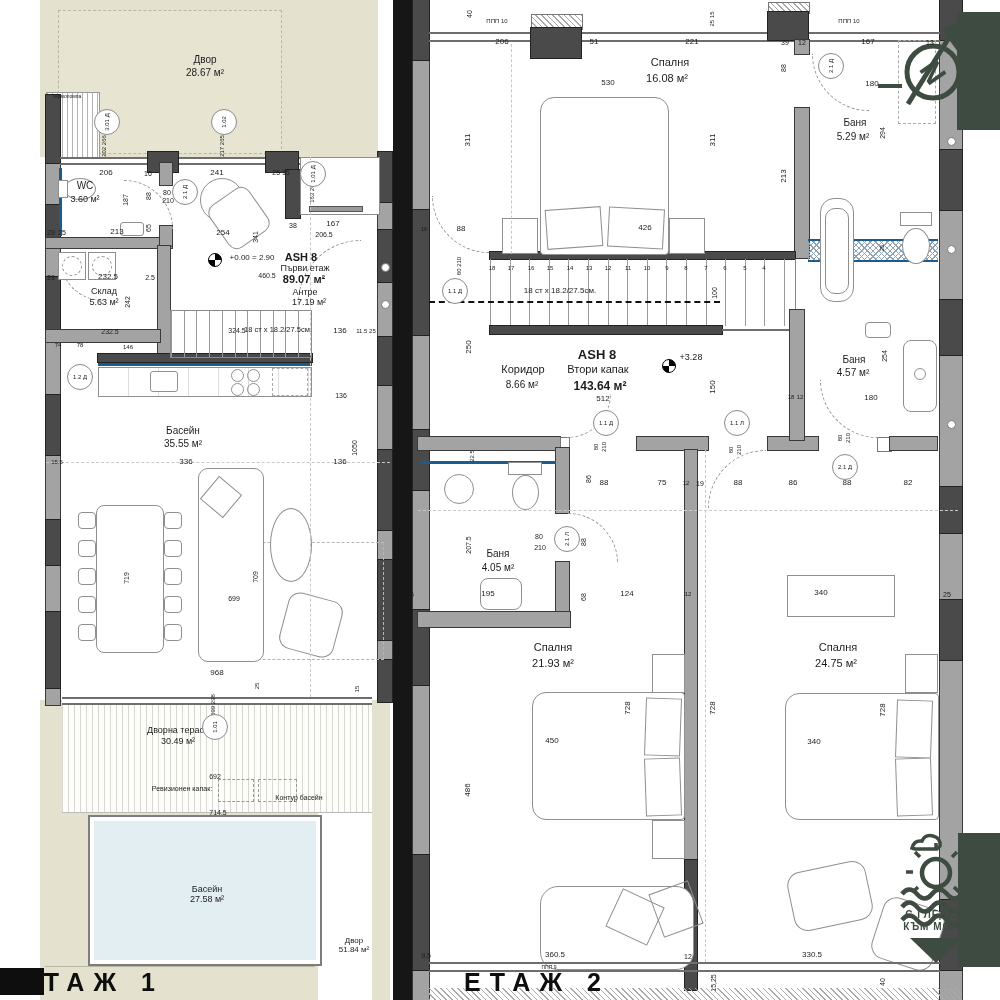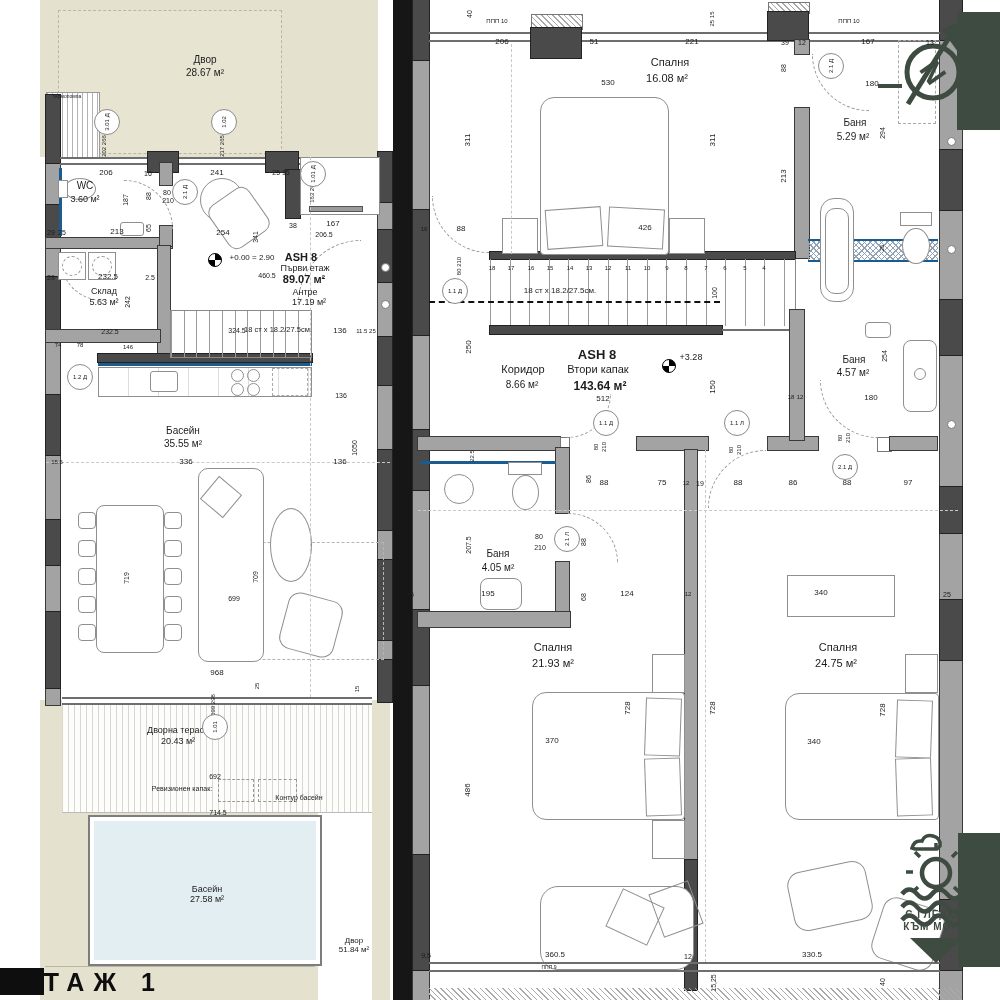--- a/index.html
+++ b/index.html
@@ -235,20 +235,21 @@
   <div class="furn" style="left:876px;top:902px;width:62px;height:62px;border-radius:14px;transform:rotate(18deg);"></div>
 
   <div class="thinline" style="left:429px;top:962px;width:511px;height:1.5px;"></div>
   <div class="thinline" style="left:429px;top:970px;width:511px;height:1.5px;"></div>
   <div class="hatchd" style="left:429px;top:988px;width:533px;height:12px;"></div>
 
   <div class="cline-h" style="left:418px;top:510px;width:540px;"></div>
   <div class="cline-v" style="left:705px;top:450px;height:512px;"></div>
   <div class="cline-v" style="left:511px;top:44px;height:210px;"></div>
   <div class="level" style="left:662px;top:359px;"></div>
+  <div class="title" style="left:464px;top:968px;">ЕТАЖ 2</div>
 
   <div class="abs green" style="left:957px;top:12px;width:43px;height:118px;"></div>
   <svg width="140" height="140" style="left:865px;top:5px;" viewBox="0 0 140 140">
     <circle cx="68" cy="67" r="26" fill="none" stroke="#3e4b41" stroke-width="5"></circle>
     <line x1="43" y1="99" x2="85" y2="31" stroke="#3e4b41" stroke-width="5"></line>
     <polygon points="77,25 101,13 93,47" fill="#3e4b41"></polygon>
     <line x1="13" y1="81" x2="37" y2="81" stroke="#3e4b41" stroke-width="4"></line>
     <line x1="96" y1="60" x2="133" y2="52" stroke="#3e4b41" stroke-width="4"></line>
     <text x="68" y="67" fill="#3e4b41" font-size="30" font-weight="bold" text-anchor="middle" dominant-baseline="central" transform="rotate(55 68 67)">N</text>
   </svg>
@@ -284,21 +285,21 @@
       <div class="t" style="left: 104px; top: 291px; font-size: 9px; transform: translate(-50%, -50%);">Склад</div>
       <div class="t" style="left: 104px; top: 302px; font-size: 9px; transform: translate(-50%, -50%);">5.63 м²</div>
       <div class="t" style="left: 301px; top: 257px; font-size: 11px; font-weight: 700; transform: translate(-50%, -50%);">ASH 8</div>
       <div class="t" style="left: 305px; top: 268px; font-size: 9px; transform: translate(-50%, -50%);">Първи  етаж</div>
       <div class="t" style="left: 304px; top: 279px; font-size: 11px; font-weight: 700; transform: translate(-50%, -50%);">89.07 м²</div>
       <div class="t" style="left: 305px; top: 292px; font-size: 9px; transform: translate(-50%, -50%);">Антре</div>
       <div class="t" style="left: 309px; top: 302px; font-size: 9px; transform: translate(-50%, -50%);">17.19 м²</div>
       <div class="t" style="left: 183px; top: 431px; font-size: 10px; transform: translate(-50%, -50%);">Басейн</div>
       <div class="t" style="left: 183px; top: 444px; font-size: 10px; transform: translate(-50%, -50%);">35.55 м²</div>
       <div class="t" style="left: 178px; top: 730px; font-size: 9px; transform: translate(-50%, -50%);">Дворна тераса</div>
-      <div class="t" style="left: 178px; top: 741px; font-size: 9px; transform: translate(-50%, -50%);">20.43 м²</div>
+      <div class="t" style="left: 178px; top: 741px; font-size: 9px; transform: translate(-50%, -50%);">30.49 м²</div>
       <div class="t" style="left: 207px; top: 889px; font-size: 9px; transform: translate(-50%, -50%);">Басейн</div>
       <div class="t" style="left: 207px; top: 899px; font-size: 9px; transform: translate(-50%, -50%);">27.58 м²</div>
       <div class="t" style="left: 354px; top: 941px; font-size: 8px; transform: translate(-50%, -50%);">Двор</div>
       <div class="t" style="left: 354px; top: 950px; font-size: 8px; transform: translate(-50%, -50%);">51.84 м²</div>
       <div class="t" style="left: 67px; top: 96px; font-size: 5px; transform: translate(-50%, -50%);">термопомпа</div>
       <div class="t" style="left: 182px; top: 788px; font-size: 7px; transform: translate(-50%, -50%);">Ревизионен капак:</div>
       <div class="t" style="left: 299px; top: 797px; font-size: 7px; transform: translate(-50%, -50%);">Контур басейн</div>
       <div class="t" style="left: 252px; top: 258px; font-size: 8px; transform: translate(-50%, -50%);">+0.00 = 2.90</div>
       <div class="t" style="left: 278px; top: 330px; font-size: 7.5px; transform: translate(-50%, -50%);">18 ст x 18.2/27.5см.</div>
       <div class="t" style="left: 106px; top: 173px; font-size: 8px; transform: translate(-50%, -50%);">206</div>
@@ -408,33 +409,33 @@
       <div class="t" style="left: 840px; top: 438px; font-size: 6px; transform: translate(-50%, -50%) rotate(-90deg);">80</div>
       <div class="t" style="left: 848px; top: 438px; font-size: 6px; transform: translate(-50%, -50%) rotate(-90deg);">210</div>
       <div class="t" style="left: 588px; top: 479px; font-size: 7px; transform: translate(-50%, -50%) rotate(-90deg);">86</div>
       <div class="t" style="left: 604px; top: 483px; font-size: 8px; transform: translate(-50%, -50%);">88</div>
       <div class="t" style="left: 662px; top: 483px; font-size: 8px; transform: translate(-50%, -50%);">75</div>
       <div class="t" style="left: 686px; top: 483px; font-size: 6px; transform: translate(-50%, -50%);">12</div>
       <div class="t" style="left: 700px; top: 483px; font-size: 7px; transform: translate(-50%, -50%);">19</div>
       <div class="t" style="left: 738px; top: 483px; font-size: 8px; transform: translate(-50%, -50%);">88</div>
       <div class="t" style="left: 793px; top: 483px; font-size: 8px; transform: translate(-50%, -50%);">86</div>
       <div class="t" style="left: 847px; top: 483px; font-size: 8px; transform: translate(-50%, -50%);">88</div>
-      <div class="t" style="left: 908px; top: 483px; font-size: 8px; transform: translate(-50%, -50%);">97</div>
+      <div class="t" style="left: 908px; top: 483px; font-size: 8px; transform: translate(-50%, -50%);">82</div>
       <div class="t" style="left: 539px; top: 536px; font-size: 7px; transform: translate(-50%, -50%);">80</div>
       <div class="t" style="left: 540px; top: 547px; font-size: 7px; transform: translate(-50%, -50%);">210</div>
       <div class="t" style="left: 583px; top: 542px; font-size: 7px; transform: translate(-50%, -50%) rotate(-90deg);">88</div>
       <div class="t" style="left: 468px; top: 545px; font-size: 7px; transform: translate(-50%, -50%) rotate(-90deg);">207.5</div>
       <div class="t" style="left: 488px; top: 594px; font-size: 8px; transform: translate(-50%, -50%);">195</div>
       <div class="t" style="left: 583px; top: 597px; font-size: 7px; transform: translate(-50%, -50%) rotate(-90deg);">68</div>
       <div class="t" style="left: 627px; top: 594px; font-size: 8px; transform: translate(-50%, -50%);">124</div>
       <div class="t" style="left: 688px; top: 594px; font-size: 6px; transform: translate(-50%, -50%);">12</div>
       <div class="t" style="left: 410px; top: 594px; font-size: 7px; transform: translate(-50%, -50%);">25</div>
       <div class="t" style="left: 947px; top: 594px; font-size: 7px; transform: translate(-50%, -50%);">25</div>
       <div class="t" style="left: 821px; top: 593px; font-size: 8px; transform: translate(-50%, -50%);">340</div>
-      <div class="t" style="left: 552px; top: 741px; font-size: 8px; transform: translate(-50%, -50%);">370</div>
+      <div class="t" style="left: 552px; top: 741px; font-size: 8px; transform: translate(-50%, -50%);">450</div>
       <div class="t" style="left: 628px; top: 708px; font-size: 8px; transform: translate(-50%, -50%) rotate(-90deg);">728</div>
       <div class="t" style="left: 713px; top: 708px; font-size: 8px; transform: translate(-50%, -50%) rotate(-90deg);">728</div>
       <div class="t" style="left: 468px; top: 790px; font-size: 8px; transform: translate(-50%, -50%) rotate(-90deg);">486</div>
       <div class="t" style="left: 814px; top: 742px; font-size: 8px; transform: translate(-50%, -50%);">340</div>
       <div class="t" style="left: 883px; top: 710px; font-size: 8px; transform: translate(-50%, -50%) rotate(-90deg);">728</div>
       <div class="t" style="left: 555px; top: 955px; font-size: 8px; transform: translate(-50%, -50%);">360.5</div>
       <div class="t" style="left: 426px; top: 955px; font-size: 7px; transform: translate(-50%, -50%);">9,5</div>
       <div class="t" style="left: 688px; top: 956px; font-size: 7px; transform: translate(-50%, -50%);">12</div>
       <div class="t" style="left: 713px; top: 983px; font-size: 7px; transform: translate(-50%, -50%) rotate(-90deg);">15,25</div>
       <div class="t" style="left: 812px; top: 955px; font-size: 8px; transform: translate(-50%, -50%);">330.5</div>

